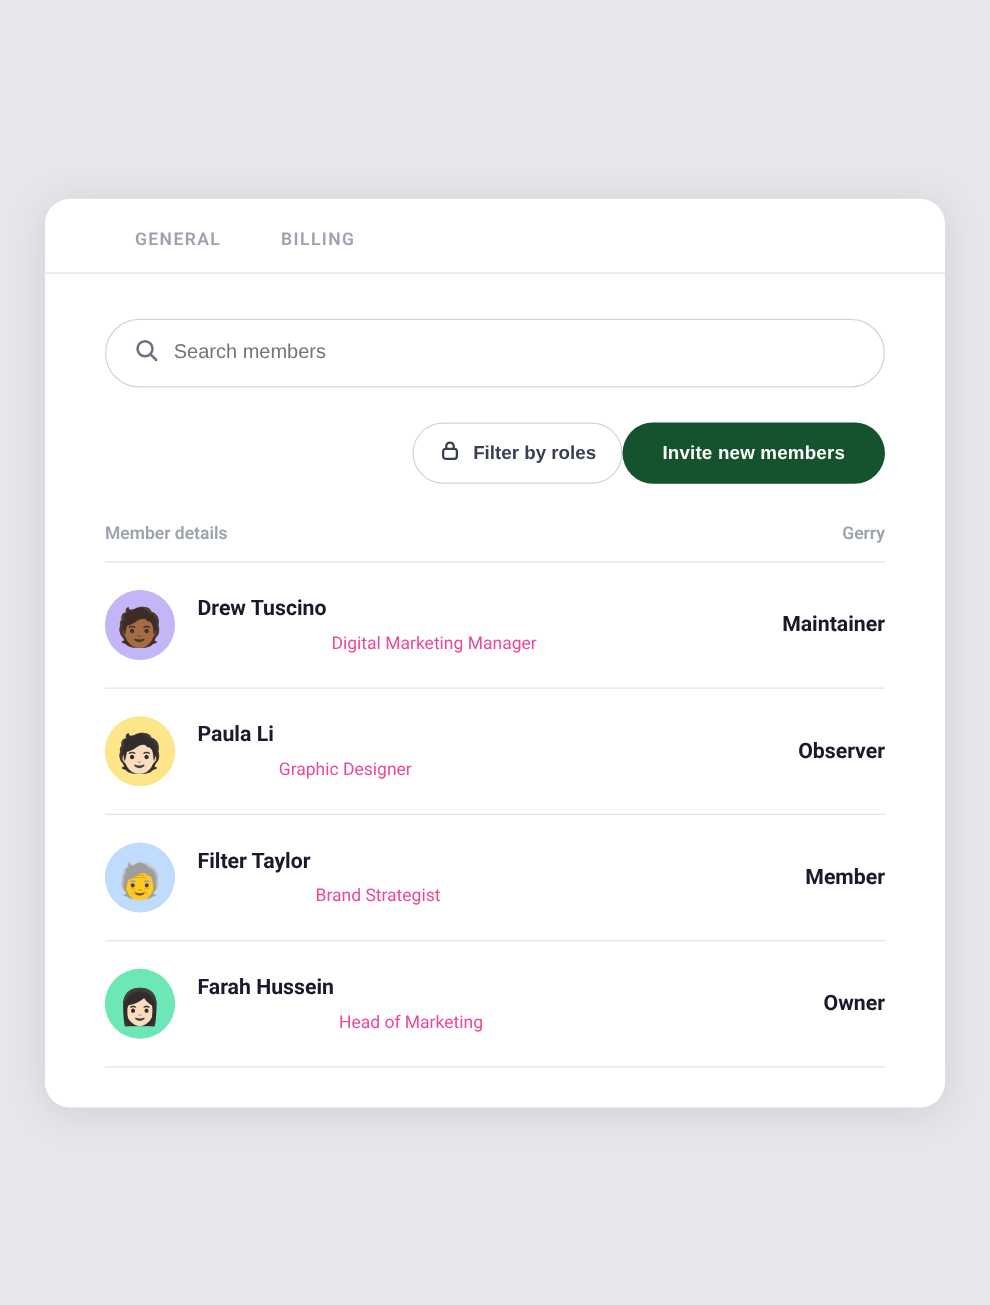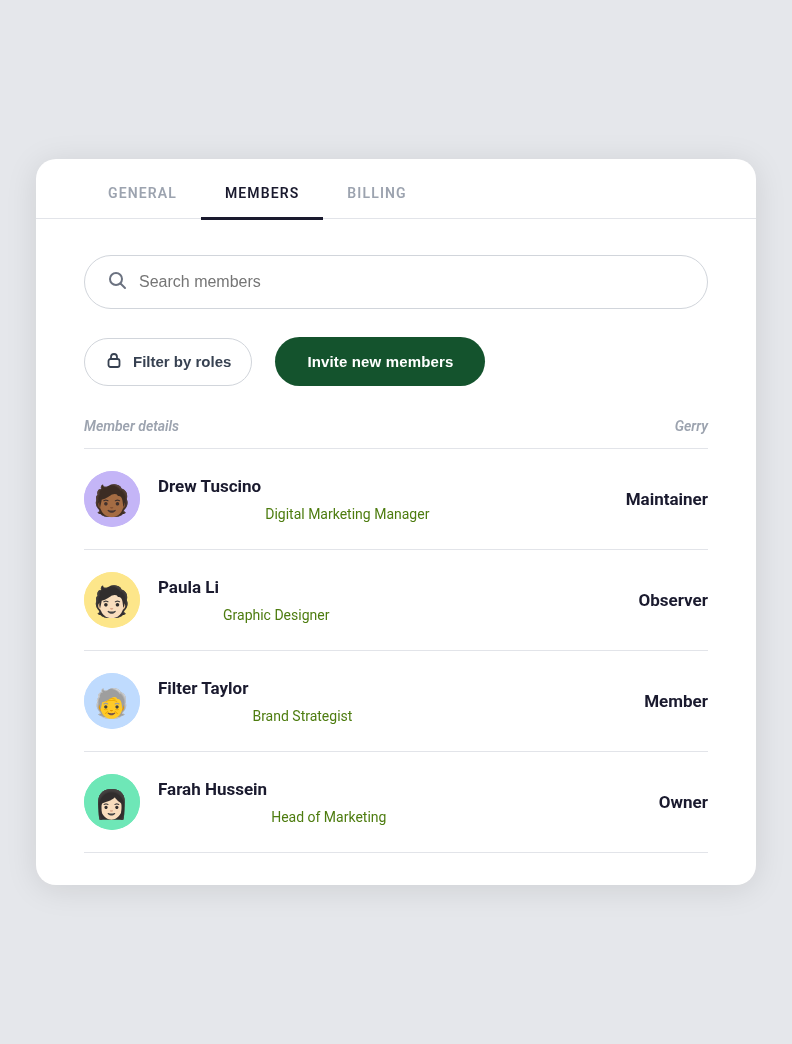--- a/index.html
+++ b/index.html
@@ -78,23 +78,22 @@
       font-size: 16px;
       color: #9ca3af;
       background: transparent;
       width: 100%;
     }
 
     
     .actions-row {
       display: flex;
       align-items: center;
-      justify-content: flex-start;
+      justify-content: flex-end;
       margin-bottom: 32px;
-      gap: 23px;
     }
 
     .filter-btn {
       display: flex;
       align-items: center;
       gap: 10px;
       border: 1.5px solid #d1d5db;
       border-radius: 40px;
       padding: 12px 20px;
       background: #fff;
@@ -122,21 +121,20 @@
     }
 
     
     .table-header {
       display: flex;
       justify-content: space-between;
       align-items: center;
       padding-bottom: 14px;
       border-bottom: 1.5px solid #e2e4e9;
       margin-bottom: 0;
-      font-style: italic;
     }
 
     .table-header-col {
       font-size: 14px;
       font-weight: 600;
       color: #9ca3af;
     }
 
     
     .member-row {
@@ -171,21 +169,21 @@
     }
 
     .member-name {
       font-size: 17px;
       font-weight: 700;
       color: #1a1a2e;
     }
 
     .member-title {
       font-size: 14px;
-      color: #4d7c0f;
+      color: #ec4899;
       font-weight: 400;
       margin-top: 30px;
     }
 
     .member-role {
       font-size: 17px;
       font-weight: 700;
       color: #1a1a2e;
       min-width: 110px;
       text-align: right;
@@ -197,21 +195,20 @@
     .avatar-gerry { background: #bfdbfe; }
     .avatar-farah { background: #6ee7b7; }
   </style>
 </head>
 <body>
 
 <div class="card">
 
   <div class="tabs">
     <div class="tab">GENERAL</div>
-    <div class="tab active">MEMBERS</div>
     <div class="tab">BILLING</div>
   </div>
 
   <div class="content">
 
     <div class="search-bar">
       <span class="search-icon-wrap">
         <svg width="20" height="20" viewBox="0 0 20 20" fill="none">
           <circle cx="9" cy="9" r="6" stroke="#6b7280" stroke-width="2"></circle>
           <line x1="13.5" y1="13.5" x2="18" y2="18" stroke="#6b7280" stroke-width="2" stroke-linecap="round"></line>

